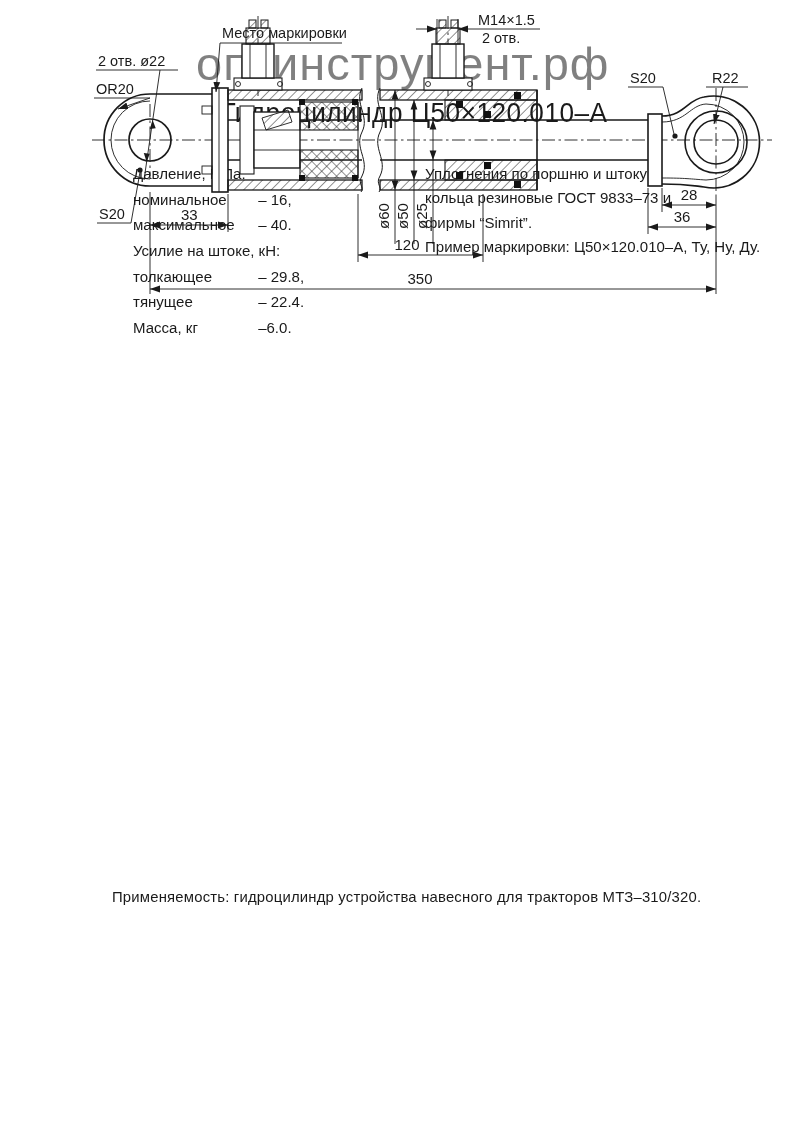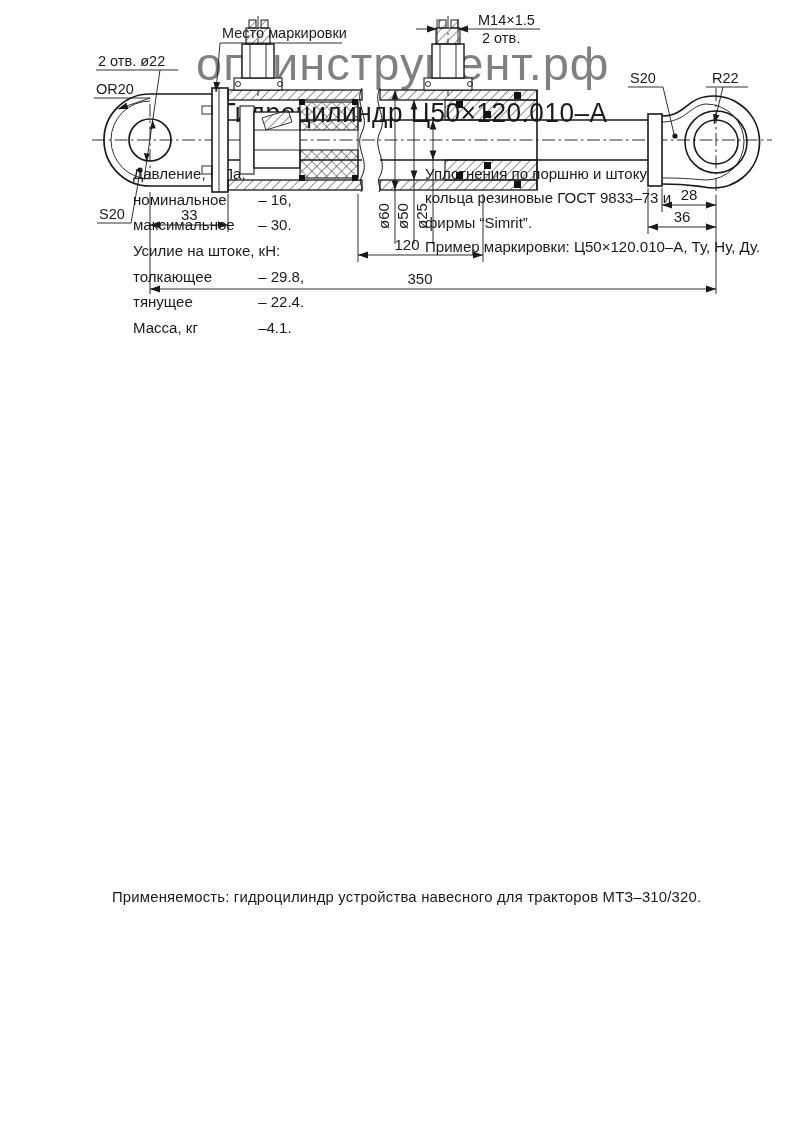--- a/index.html
+++ b/index.html
@@ -22,25 +22,25 @@
   .dim{font-size:15px;}
 </style>
 </head>
 <body>
 
 <div class="title">Гидроцилиндр Ц50×120.010–А</div>
 
 <div class="specs">
   <div class="spec-row"><span>Давление, МПа:</span><span class="spec-val"></span></div>
   <div class="spec-row"><span>номинальное</span><span class="spec-val">– 16,</span></div>
-  <div class="spec-row"><span>максимальное</span><span class="spec-val">– 30.</span></div>
+  <div class="spec-row"><span>максимальное</span><span class="spec-val">– 40.</span></div>
   <div class="spec-row"><span>Усилие на штоке, кН:</span><span class="spec-val"></span></div>
   <div class="spec-row"><span>толкающее</span><span class="spec-val">– 29.8,</span></div>
   <div class="spec-row"><span>тянущее</span><span class="spec-val">– 22.4.</span></div>
-  <div class="spec-row"><span>Масса, кг</span><span class="spec-val">–4.1.</span></div>
+  <div class="spec-row"><span>Масса, кг</span><span class="spec-val">–6.0.</span></div>
 </div>
 
 <div class="notes">
   <div>Уплотнения по поршню и штоку –</div>
   <div>кольца резиновые ГОСТ 9833–73 и</div>
   <div>фирмы “Simrit”.</div>
   <div>Пример маркировки: Ц50×120.010–А, Ту, Ну, Ду.</div>
 </div>
 
 <svg width="793" height="330" viewBox="0 468 793 330" stroke-linecap="butt" stroke-linejoin="miter">

